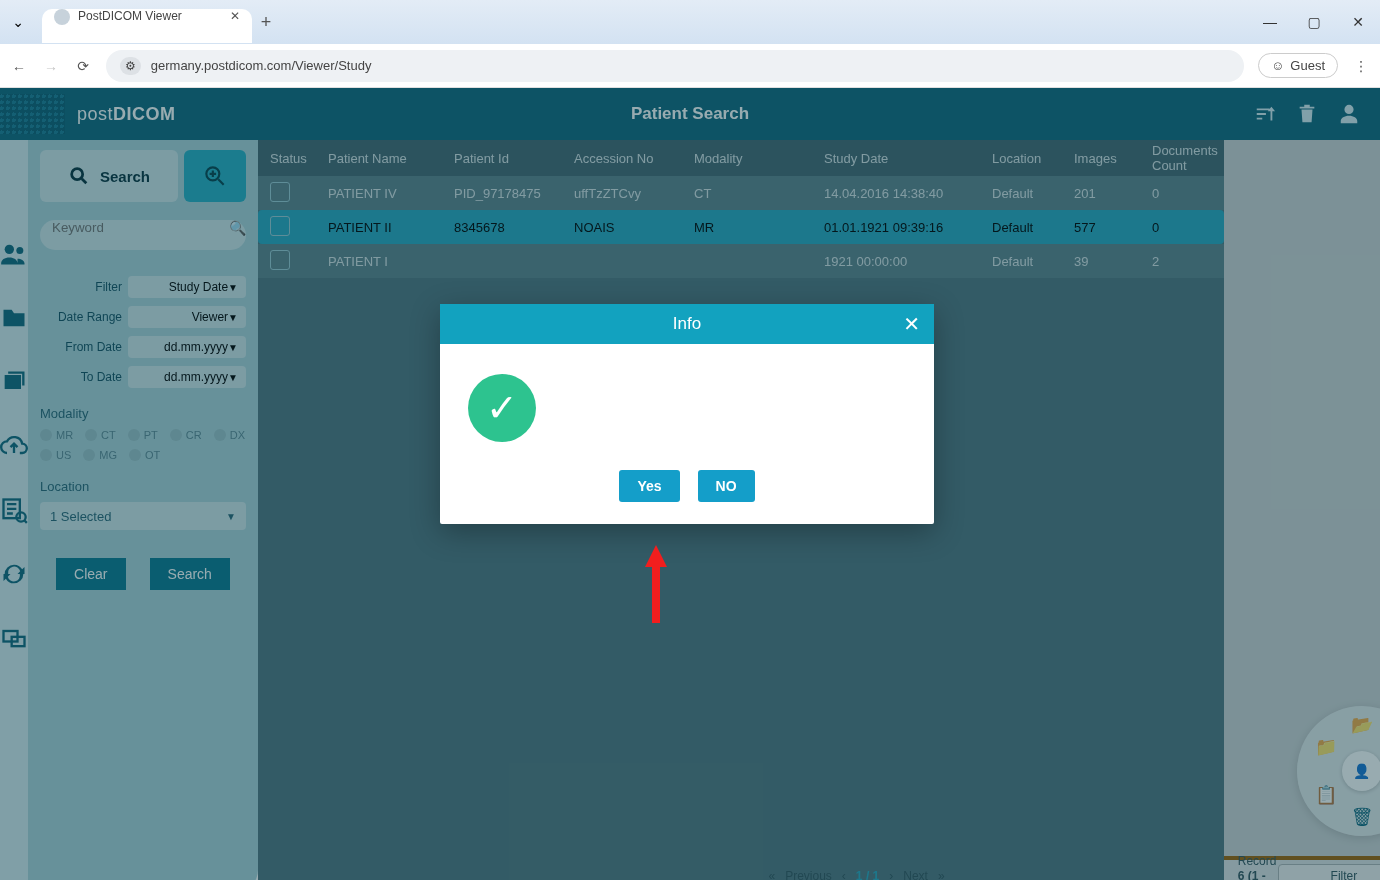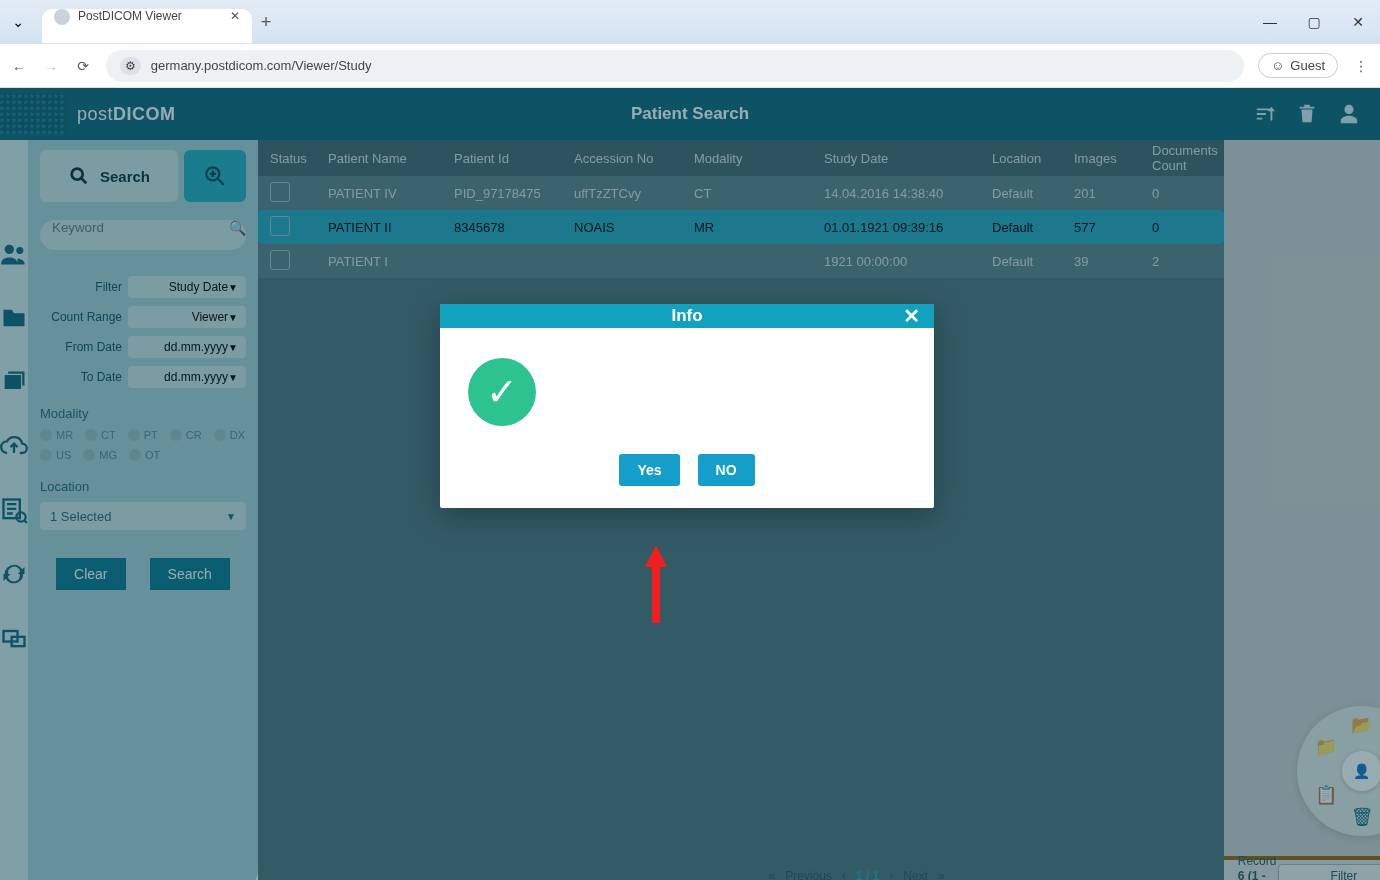--- a/index.html
+++ b/index.html
@@ -62,21 +62,21 @@
 .pager b{color:#2aa7c1}
 .footer .fbtn{margin-left:auto;border:1px solid #aeb3b5;border-radius:4px;padding:4px 52px;background:#efefef}
 .xls{width:22px;height:22px;background:#1d8f46;color:#fff;font-size:10px;display:flex;align-items:center;justify-content:center;border-radius:3px;margin-left:10px;font-weight:700}
 
 .fab{position:absolute;right:28px;bottom:56px;width:130px;height:130px;border-radius:50%;background:rgba(230,235,237,.92);box-shadow:0 2px 10px rgba(0,0,0,.15);display:flex;align-items:center;justify-content:center}
 .fab .ctr{width:40px;height:40px;border-radius:50%;background:#fff;box-shadow:0 1px 4px rgba(0,0,0,.2);display:flex;align-items:center;justify-content:center;color:#10687f}
 .fab .itm{position:absolute;color:#10687f;font-size:18px}
 
 .dim{position:absolute;inset:88px 0 0 0;background:rgba(10,55,66,.42)}
 .modal{position:absolute;left:440px;top:304px;width:494px;background:#fff;border-radius:2px;box-shadow:0 8px 30px rgba(0,0,0,.3)}
-.mhdr{background:#12a2bf;color:#fff;height:24px;display:flex;align-items:center;justify-content:center;position:relative;font-weight:700;font-size:17px}
+.mhdr{background:#12a2bf;color:#fff;height:40px;display:flex;align-items:center;justify-content:center;position:relative;font-weight:400;font-size:17px}
 .mhdr .x{position:absolute;right:14px;font-size:20px;cursor:pointer}
 .mbody{padding:30px 28px 22px;display:flex;gap:22px;align-items:center}
 .check{width:68px;height:68px;border-radius:50%;background:#2dc38f;display:flex;align-items:center;justify-content:center;color:#fff;font-size:38px;flex-shrink:0}
 .mtxt{color:#2b2b2b;font-size:15px;text-align:center;line-height:1.4}
 .mbtns{display:flex;gap:18px;justify-content:center;padding:6px 0 22px}
 .mbtn{background:#149ec9;color:#fff;border-radius:3px;padding:8px 18px;font-weight:700;font-size:14px;cursor:pointer;min-width:52px;text-align:center}
 
 .arrow{position:absolute;left:643px;top:553px;color:#f21e1e;font-size:30px}
 .arrow svg{transform:translateY(-8px)}
 .caret{font-size:10px}
@@ -207,21 +207,21 @@
 
     <div style="height:18px"></div>
     <div class="formrow">
         <label>Filter</label>
       <div class="sel">
           <span>Study Date</span>
           <span class="caret">▼</span>
         </div>
       </div>
     <div class="formrow">
-        <label>Count Range</label>
+        <label>Date Range</label>
       <div class="sel">
           <span>Viewer</span>
           <span class="caret">▼</span>
         </div>
       </div>
     <div class="formrow">
         <label>From Date</label>
       <div class="sel">
           <span>dd.mm.yyyy</span>
           <span class="caret">▼</span>

